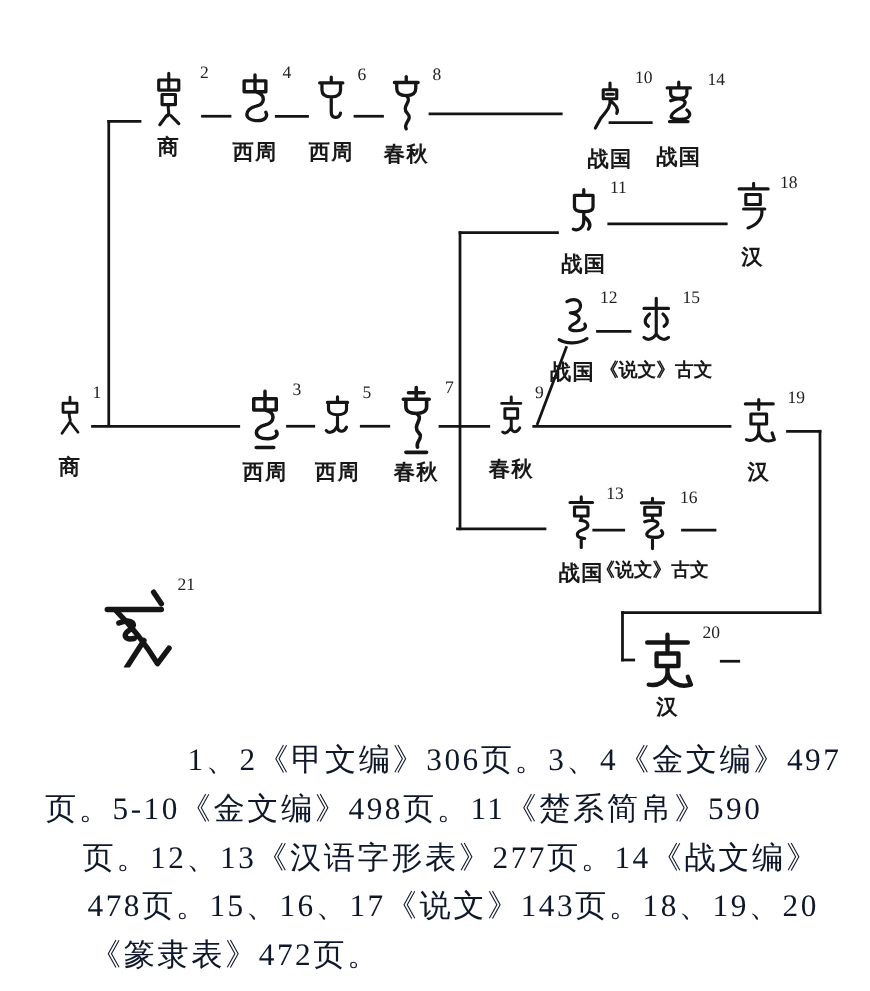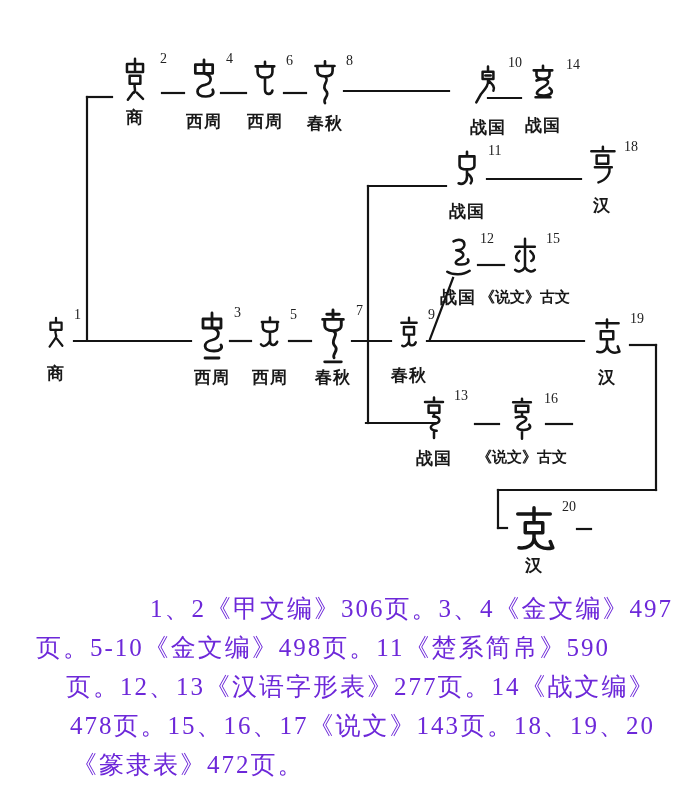--- a/index.html
+++ b/index.html
@@ -19,21 +19,21 @@
   }
   .node .lab{
     position:absolute;top:100%;left:50%;transform:translateX(-50%);
     margin-top:3px;font-size:17px;font-weight:600;line-height:1.1;
     white-space:nowrap;color:#181818;letter-spacing:1px;
   }
   .node .lab.small{font-size:15px;font-weight:600;letter-spacing:0;}
   .notes{position:absolute;left:0;top:0;width:696px;}
   .note-line{
     position:absolute;white-space:nowrap;font-size:25px;letter-spacing:2px;
-    color:#6d28d9;line-height:1;
+    color:#0f172a;line-height:1;
   }
 </style>
 </head>
 <body>
 
 <div class="page">
 
   <svg class="wires" viewBox="0 0 696 793" aria-hidden="true">
       <line x1="112" y1="97" x2="87" y2="97"></line>
       <line x1="87" y1="97" x2="87" y2="340"></line>
@@ -172,41 +172,47 @@
     <span class="lab">春秋</span>
   </div>
   <div class="node" id="node-n19" style="left:586px;top:316px;width:42px;height:50px;">
     <svg viewBox="0 0 40 56" width="42" height="50">
         <path d="M8 8h25 M20 4v9 M13 17h14v9h-14z M20 26v6 M20 32c0 7-6 10-11 8 M20 32c1 8 7 11 14 8l-2-6"></path>
       </svg>
     <span class="num">19</span>
     <span class="lab">汉</span>
   </div>
 
-  <div class="node" id="node-n13" style="left:416px;top:393px;width:36px;height:54px;font-family:Liberation Serif, serif;">
+  <div class="node" id="node-n13" style="left:447px;top:393px;width:36px;height:54px;font-family:Liberation Serif, serif;">
     <svg viewBox="0 0 40 56" width="36" height="54">
         <path d="M20 3v5 M10 8h20 M14 12h12v8h-12z M20 20v4 M19 24c8 0 9 6 3 8c-7 2-8 7 1 8 M20 40v8"></path>
       </svg>
     <span class="num">13</span>
     <span class="lab">战国</span>
   </div>
   <div class="node" id="node-n16" style="left:502px;top:396px;width:40px;height:50px;text-decoration:underline;">
     <svg viewBox="0 0 40 56" width="40" height="50">
         <path d="M20 3v4 M10 7h20 M13 11h14v7h-14z M20 18v4 M13 24c9-3 16 1 9 5c-8 4-11 9 0 9c6 0 9-3 6-6 M20 40v8"></path>
       </svg>
     <span class="num">16</span>
     <span class="lab small">《说文》古文</span>
   </div>
 
   <div class="node" id="node-n20" style="left:508px;top:504px;width:52px;height:50px;font-family:Liberation Serif, serif;">
     <svg viewBox="0 0 40 40" width="52" height="50">
         <path d="M7 8h26 M20 3v10 M13 15h14v8h-14z M20 23v4 M20 27c0 6-6 9-12 8 M20 27c1 7 8 10 15 8l-2-5"></path>
       </svg>
     <span class="num">20</span>
     <span class="lab">汉</span>
+  </div>
+  <div class="node" id="node-n21" style="left:78px;top:466px;width:62px;height:68px;">
+    <svg viewBox="0 0 40 44" width="62" height="68">
+        <path d="M5 14h28 M29 5l4 6 M11 21c7-3 10 1 5 4c-3 2-2 5 3 4 M9 14c8 8 16 18 22 28 M31 42l6-8 M24 30l-9 14"></path>
+      </svg>
+    <span class="num">21</span>
   </div>
 
   <div class="notes">
     <div class="note-line" style="left:150px;top:596px;">1、2《甲文编》306页。3、4《金文编》497</div>
     <div class="note-line" style="left:36px;top:635px;">页。5-10《金文编》498页。11《楚系简帛》590</div>
     <div class="note-line" style="left:66px;top:674px;">页。12、13《汉语字形表》277页。14《战文编》</div>
     <div class="note-line" style="left:70px;top:713px;">478页。15、16、17《说文》143页。18、19、20</div>
     <div class="note-line" style="left:72px;top:752px;">《篆隶表》472页。</div>
   </div>
 

